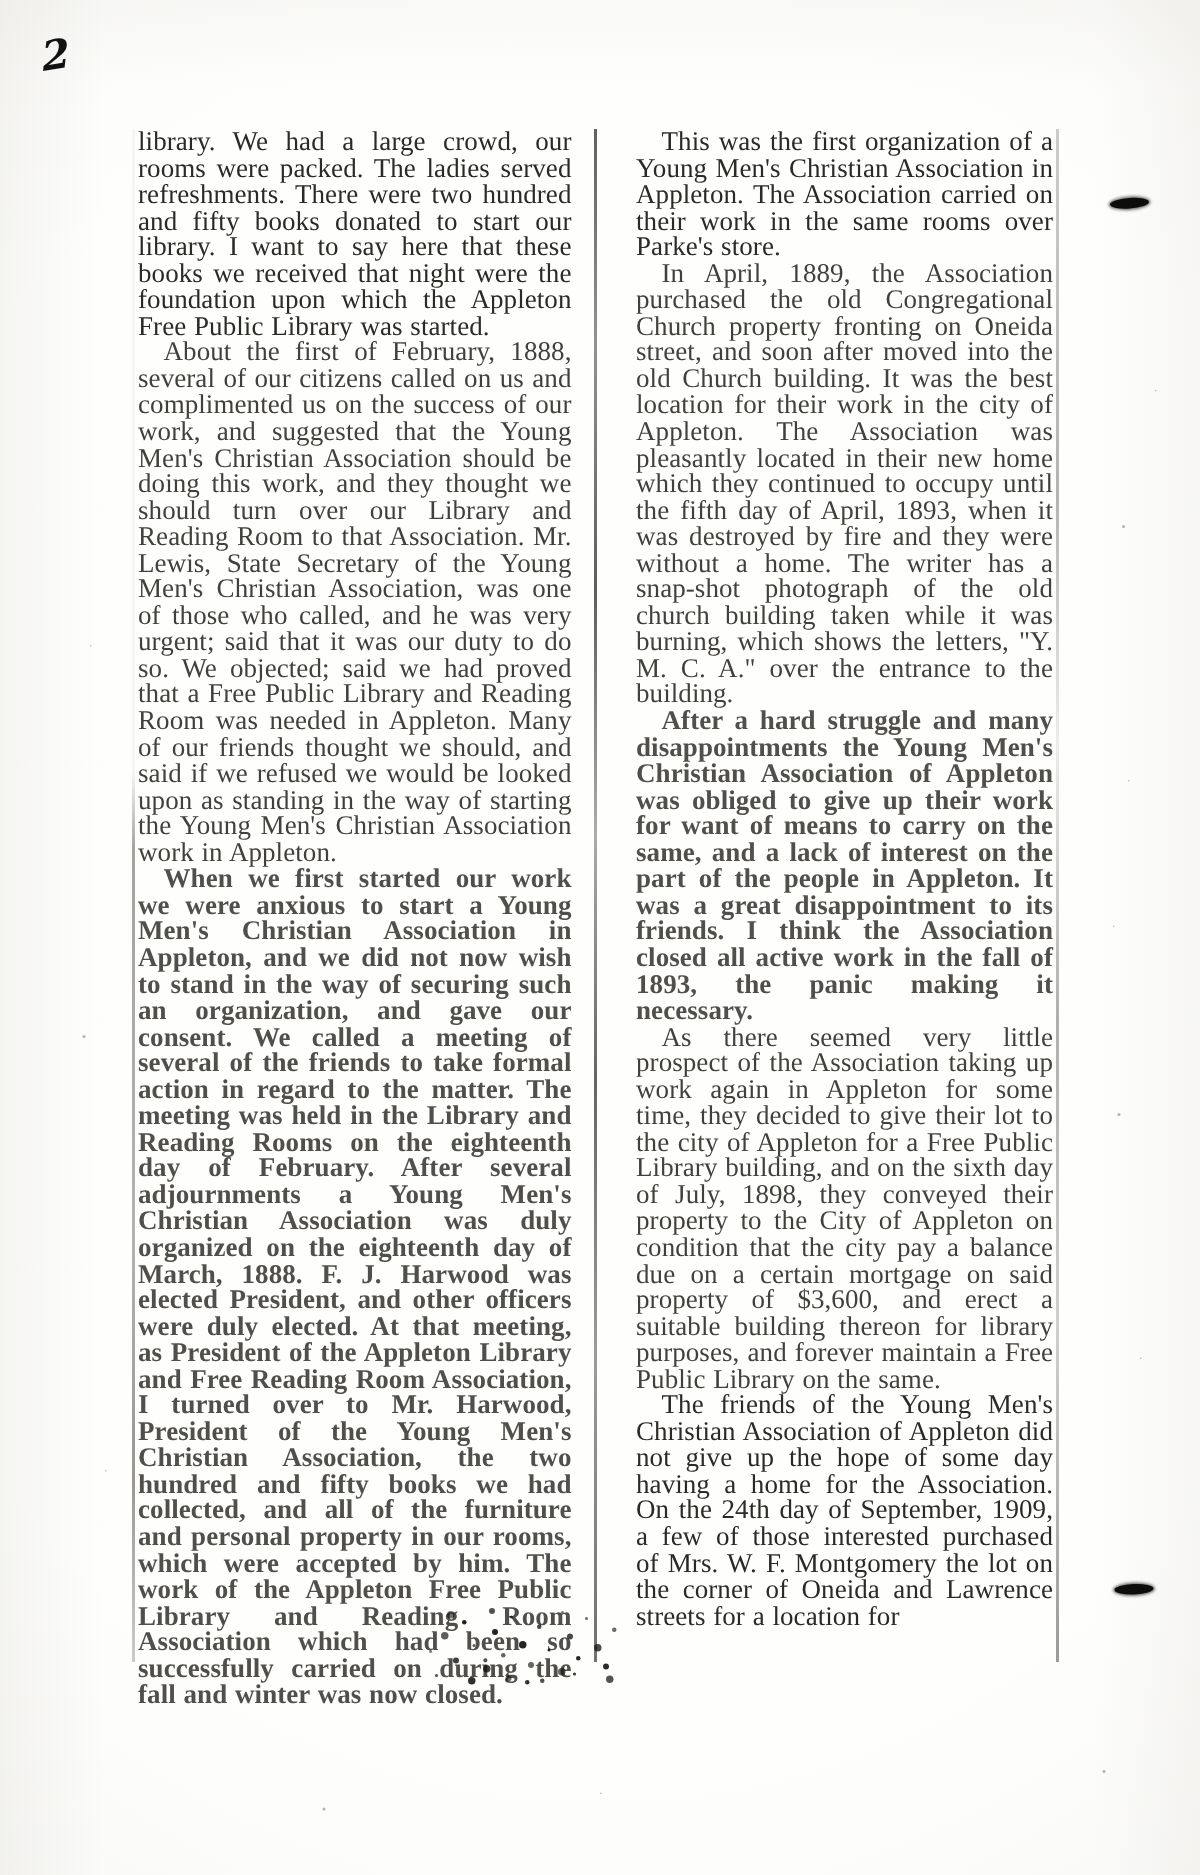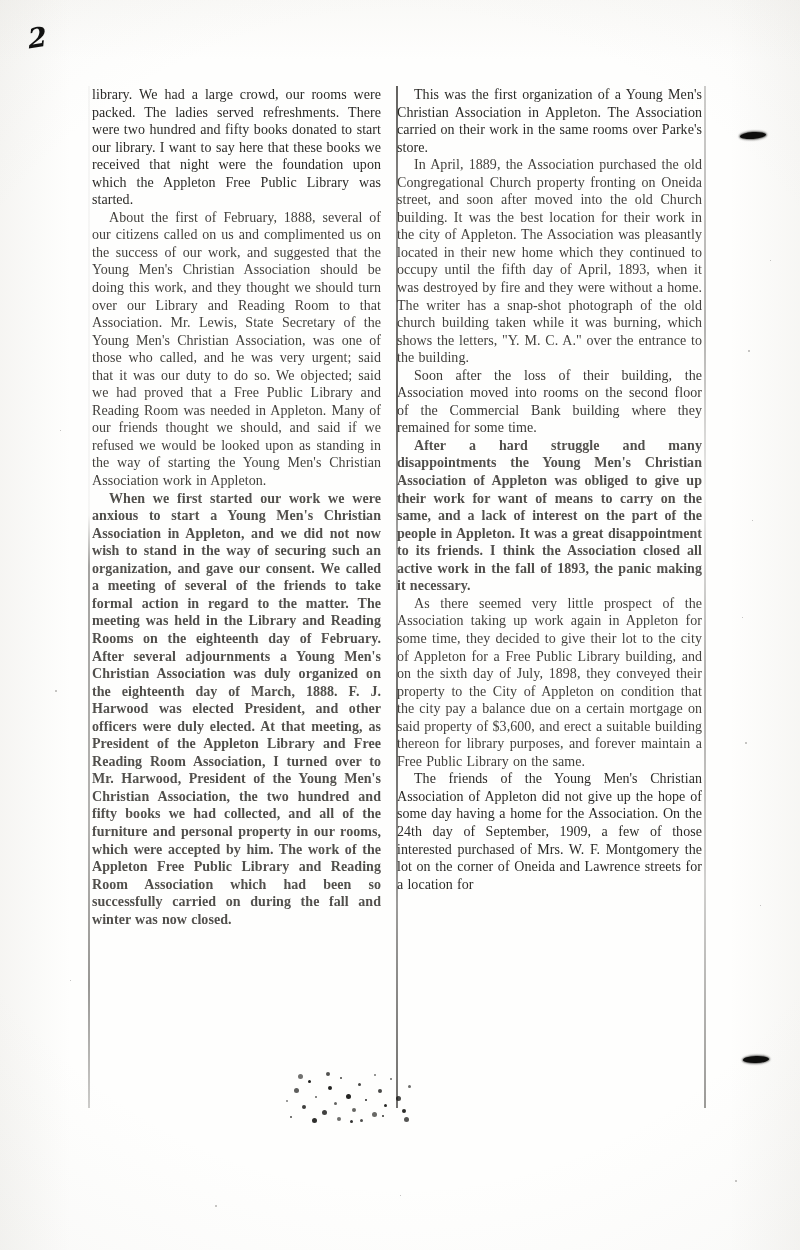--- a/index.html
+++ b/index.html
@@ -59,21 +59,21 @@
     width: 100%;
     height: 100%;
     gap: 0;
   }
   .column {
     width: 50%;
     box-sizing: border-box;
     position: relative;
   }
   .col-left  { padding-right: 16px; }
-  .col-right { padding-left: 0; }
+  .col-right { padding-left: 27px; }
 
   
   #col-rule {
     position: absolute;
     left: 50%;
     top: 0;
     width: 2px;
     height: 100%;
     background: linear-gradient(180deg,
       rgba(60,58,55,0.80) 0%,
@@ -106,21 +106,21 @@
       rgba(90,88,84,0.10) 40%, rgba(90,88,84,0.48) 58%,
       rgba(90,88,84,0.28) 78%, rgba(90,88,84,0.60) 100%);
   }
 
   
   .para {
     margin: 0;
     text-indent: 17px;
     text-align: justify;
     font-family: "Liberation Serif", serif;
-    font-size: 14px;
+    font-size: 18px;
     line-height: 17.55px;
     color: #232220;
     word-spacing: 0.6px;
     letter-spacing: 0.05px;
     -webkit-font-smoothing: none;
   }
   .para.no-indent { text-indent: 0; }
 
   
   .ink-1 { color: #2b2a27; }
@@ -195,21 +195,20 @@
 
       <div class="column col-left">
         <p class="para no-indent ink-1">library. We had a large crowd, our rooms were packed. The ladies served refreshments. There were two hundred and fifty books donated to start our library. I want to say here that these books we received that night were the foundation upon which the Appleton Free Public Library was started.</p>
         <p class="para ink-2">About the first of February, 1888, several of our citizens called on us and complimented us on the success of our work, and suggested that the Young Men's Christian Association should be doing this work, and they thought we should turn over our Library and Reading Room to that Association. Mr. Lewis, State Secretary of the Young Men's Christian Association, was one of those who called, and he was very urgent; said that it was our duty to do so. We objected; said we had proved that a Free Public Library and Reading Room was needed in Appleton. Many of our friends thought we should, and said if we refused we would be looked upon as standing in the way of starting the Young Men's Christian Association work in Appleton.</p>
         <p class="para ink-3">When we first started our work we were anxious to start a Young Men's Christian Association in Appleton, and we did not now wish to stand in the way of securing such an organization, and gave our consent. We called a meeting of several of the friends to take formal action in regard to the matter. The meeting was held in the Library and Reading Rooms on the eighteenth day of February. After several adjournments a Young Men's Christian Association was duly organized on the eighteenth day of March, 1888. F. J. Harwood was elected President, and other officers were duly elected. At that meeting, as President of the Appleton Library and Free Reading Room Association, I turned over to Mr. Harwood, President of the Young Men's Christian Association, the two hundred and fifty books we had collected, and all of the furniture and personal property in our rooms, which were accepted by him. The work of the Appleton Free Public Library and Reading Room Association which had been so successfully carried on during the fall and winter was now closed.</p>
       </div>
 
       <div class="column col-right">
         <p class="para ink-1">This was the first organization of a Young Men's Christian Association in Appleton. The Association carried on their work in the same rooms over Parke's store.</p>
         <p class="para ink-2">In April, 1889, the Association purchased the old Congregational Church property fronting on Oneida street, and soon after moved into the old Church building. It was the best location for their work in the city of Appleton. The Association was pleasantly located in their new home which they continued to occupy until the fifth day of April, 1893, when it was destroyed by fire and they were without a home. The writer has a snap-shot photograph of the old church building taken while it was burning, which shows the letters, "Y. M. C. A." over the entrance to the building.</p>
-        <p class="para ink-4">Soon after the loss of their building, the Association moved into rooms on the second floor of the Commercial Bank building where they remained for some time.</p>
         <p class="para ink-3">After a hard struggle and many disappointments the Young Men's Christian Association of Appleton was obliged to give up their work for want of means to carry on the same, and a lack of interest on the part of the people in Appleton. It was a great disappointment to its friends. I think the Association closed all active work in the fall of 1893, the panic making it necessary.</p>
         <p class="para ink-2">As there seemed very little prospect of the Association taking up work again in Appleton for some time, they decided to give their lot to the city of Appleton for a Free Public Library building, and on the sixth day of July, 1898, they conveyed their property to the City of Appleton on condition that the city pay a balance due on a certain mortgage on said property of $3,600, and erect a suitable building thereon for library purposes, and forever maintain a Free Public Library on the same.</p>
         <p class="para ink-1">The friends of the Young Men's Christian Association of Appleton did not give up the hope of some day having a home for the Association. On the 24th day of September, 1909, a few of those interested purchased of Mrs. W. F. Montgomery the lot on the corner of Oneida and Lawrence streets for a location for</p>
       </div>
 
     </div>
   </div>
 
   <div class="smudge" id="smudge-top"></div>
   <div class="smudge" id="smudge-bottom"></div>

